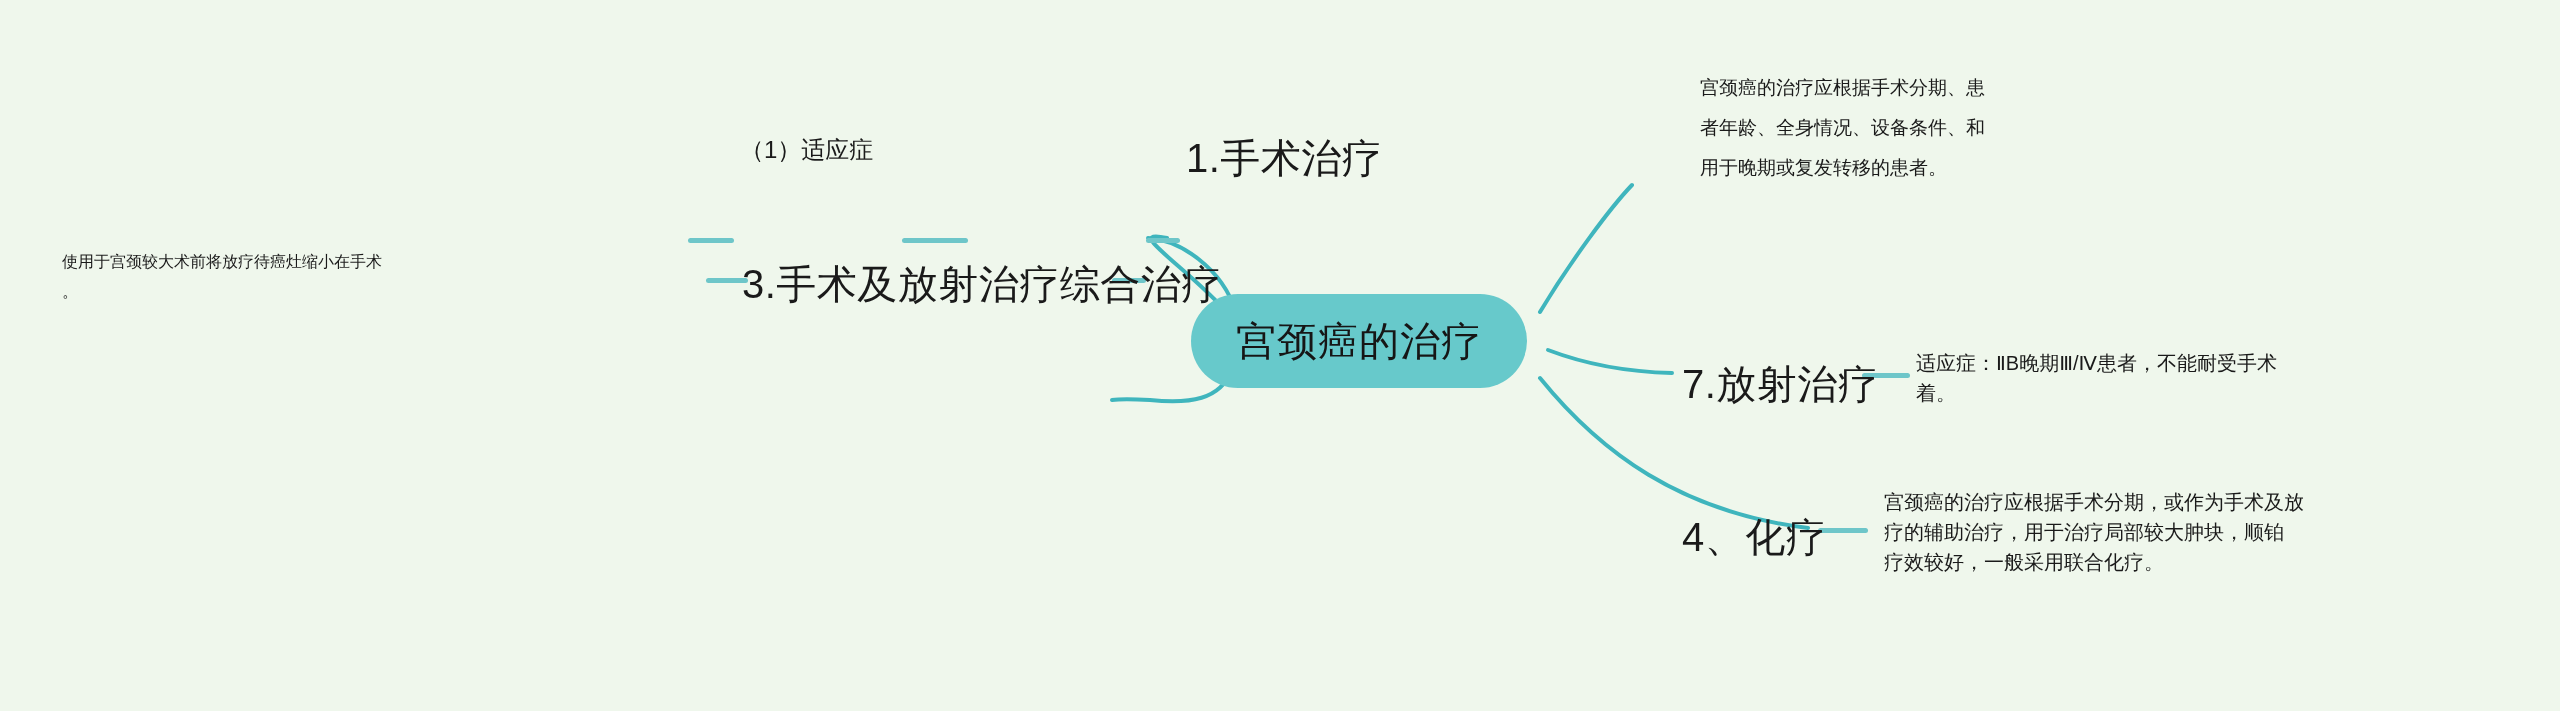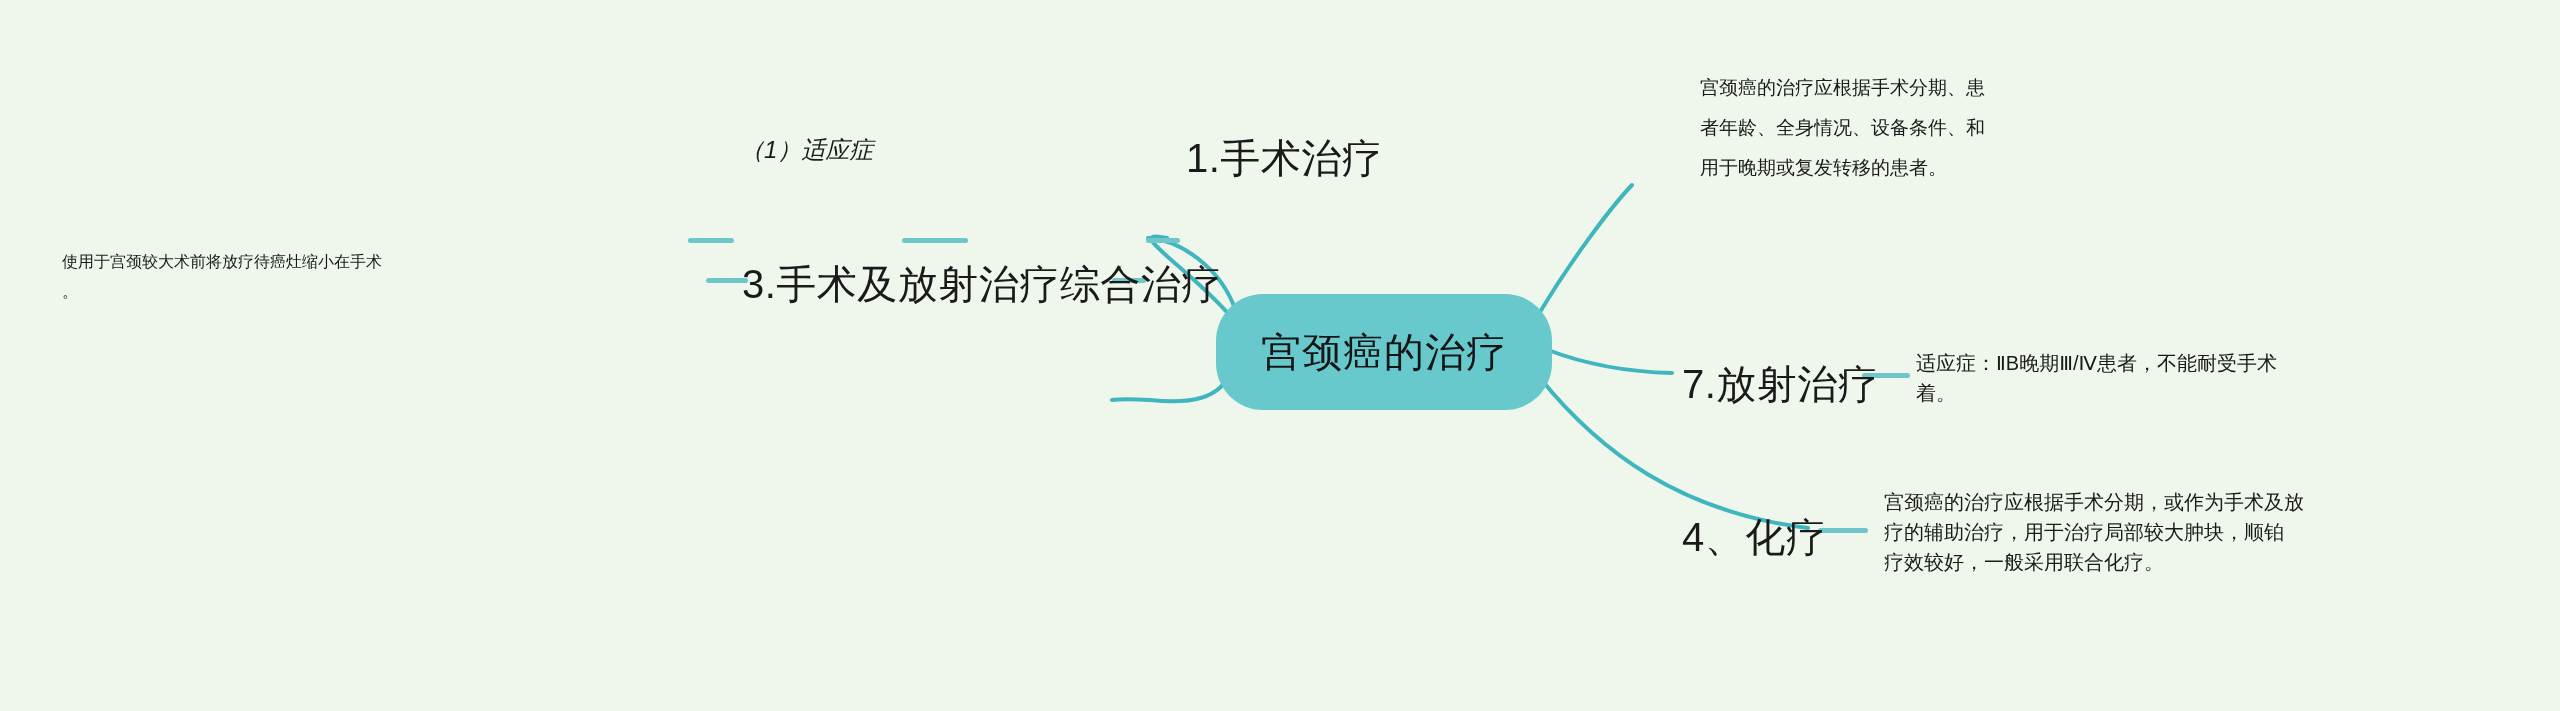--- a/index.html
+++ b/index.html
@@ -23,24 +23,24 @@
   #wires {
     position: absolute;
     left: 0; top: 0;
     width: 2560px;
     height: 711px;
     pointer-events: none;
   }
   
   #central-topic {
     position: absolute;
-    left: 1216px;
+    left: 1191px;
     top: 294px;
     width: 336px;
-    height: 116px;
+    height: 94px;
     background: #67c9cb;
     border-radius: 47px;
     display: flex;
     align-items: center;
     justify-content: center;
     z-index: 3;
   }
   #central-topic .ct-label {
     font-size: 40px;
     color: #161616;
@@ -61,21 +61,21 @@
   #branch-chemo     { left: 1682px; top: 510px; }
 
   
   .sub-label {
     position: absolute;
     font-size: 24px;
     color: #1a1a1a;
     white-space: nowrap;
     z-index: 3;
   }
-  #sub-indication { left: 740px; top: 134px; font-style: italic; }
+  #sub-indication { left: 740px; top: 134px; }
 
   
   .note {
     position: absolute;
     z-index: 3;
     color: #1a1a1a;
   }
   .note p {
     margin: 0;
     white-space: pre;

